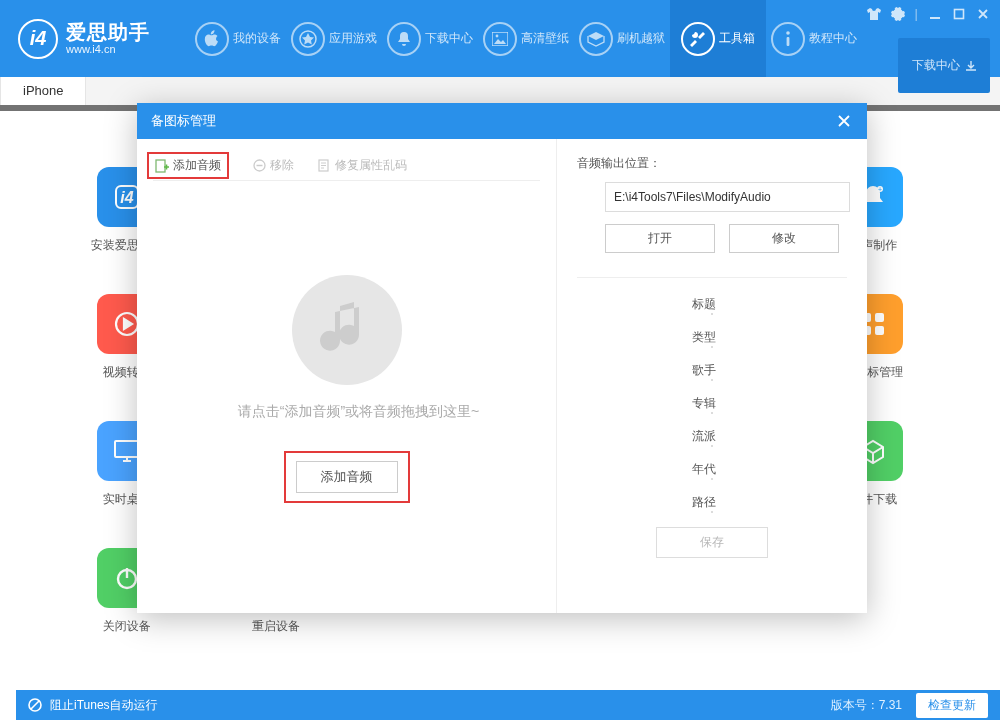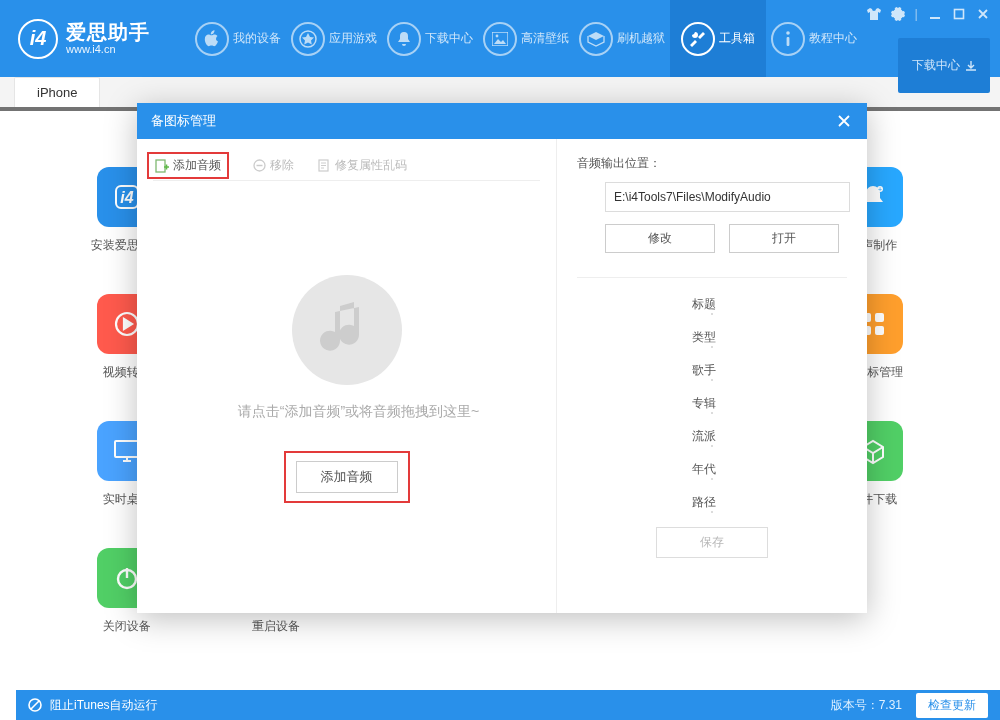--- a/index.html
+++ b/index.html
@@ -21,21 +21,21 @@
   .nav-item.active .lbl { color: #fff; }
   .nav-item.active .ico { border-color: #fff; }
   .nav svg { fill: #bcdcf7; }
   .nav-item.active svg { fill: #fff; }
 
   .header-right { position: absolute; right: 10px; top: 6px; display: flex; align-items: center; gap: 10px; }
   .header-right .winbtn { width: 14px; height: 14px; display: flex; align-items: center; justify-content: center; cursor: pointer; }
   .download-center { position: absolute; right: 10px; top: 38px; background: #1e7ed6; color: #cfe6fa; font-size: 12px; padding: 19px 14px; border-radius: 2px; cursor: pointer; display:flex; align-items:center; gap:6px;}
 
   
-  .tabstrip { height: 34px; background: #f4f4f4; border-bottom: 4px solid #737373; display: flex; align-items: flex-end; padding-left: 14px; }
+  .tabstrip { height: 34px; background: #f4f4f4; border-bottom: 6px solid #737373; display: flex; align-items: flex-end; padding-left: 0; }
   .device-tab { background: #fff; border: 1px solid #e5e5e5; border-bottom: none; padding: 7px 22px; font-size: 13px; color: #333; border-radius: 2px 2px 0 0; cursor: pointer; font-family: Arial, sans-serif; }
 
   
   .tool-grid { padding: 56px 70px 0 70px; display: grid; grid-template-columns: repeat(6, 1fr); row-gap: 40px; column-gap: 36px; }
   .tool { display: flex; flex-direction: column; align-items: center; gap: 10px; cursor: pointer; }
   .tool .tile { width: 60px; height: 60px; border-radius: 12px; display:flex; align-items:center; justify-content:center; }
   .tool .tl { font-size: 12px; color: #555; white-space: nowrap; }
 
   
   .statusbar { position: absolute; left: 16px; right: 0; bottom: 0; height: 30px; background: #2990ea; color: #fff; display: flex; align-items: center; padding: 0 12px; font-size: 12px; }
@@ -328,22 +328,22 @@
         <div class="add-center-wrap">
           <div class="add-center-btn">添加音频</div>
         </div>
       </div>
     </div>
 
     <div class="dlg-right">
       <div class="out-label">音频输出位置：</div>
       <div class="out-path">E:\i4Tools7\Files\ModifyAudio</div>
       <div class="out-btns">
+        <div class="btn">打开</div>
         <div class="btn">修改</div>
-        <div class="btn">打开</div>
       </div>
       <hr class="sep">
       <div class="meta-row">
           <label>标题</label>
           <div class="inp"></div>
         </div>
       <div class="meta-row">
           <label>类型</label>
           <div class="inp"></div>
         </div>

